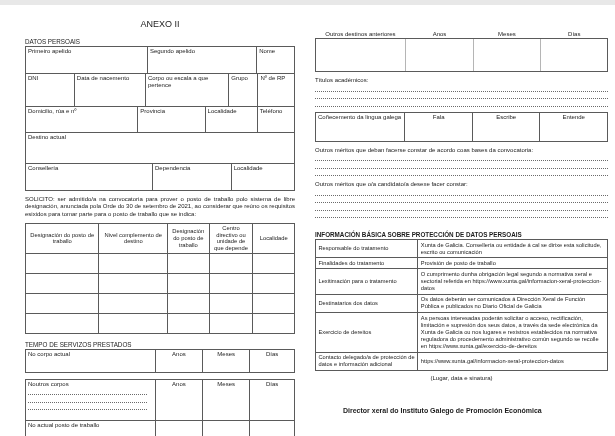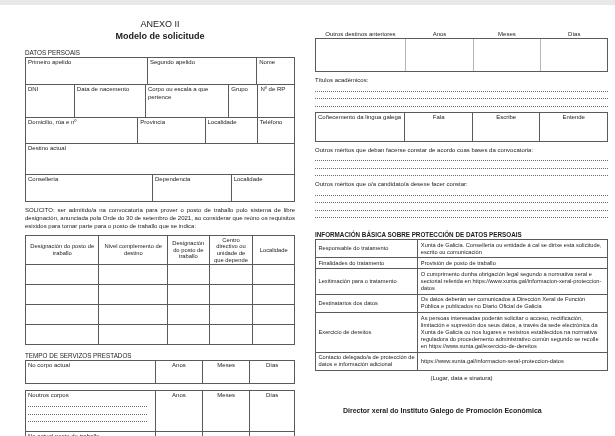--- a/index.html
+++ b/index.html
@@ -51,21 +51,20 @@
 </style>
 </head>
 <body>
 
 <div class="page">
 
   <div class="col-left">
 
     <div class="doc-title">
       <div>ANEXO II</div>
-      <div class="sub">Modelo de solicitude</div>
     </div>
 
     <div class="sec-label">DATOS PERSOAIS</div>
 
     <table>
       <tbody>
           <tr>
         <td style="width:46%; height:24px;">Primeiro apelido</td>
         <td style="width:41%;">Segundo apelido</td>
         <td style="width:13%;">Nome</td>

